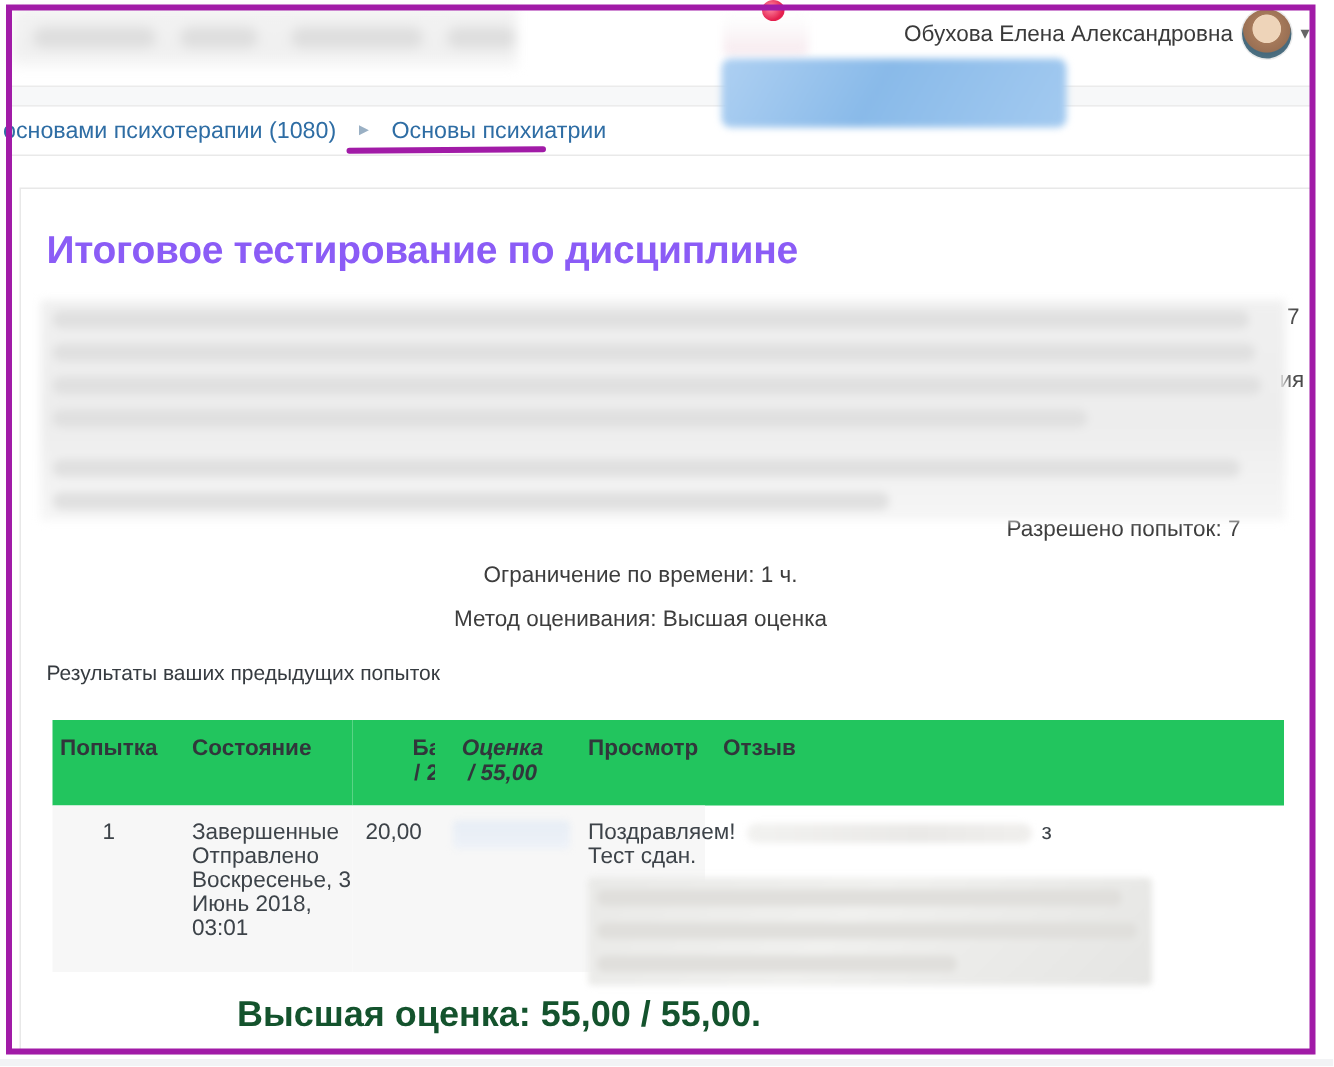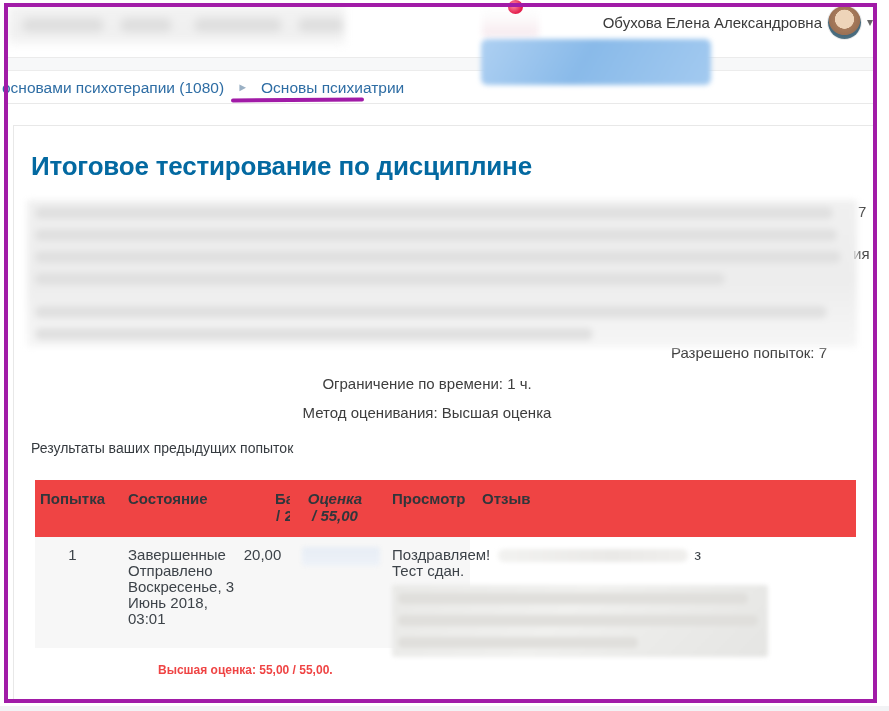--- a/index.html
+++ b/index.html
@@ -65,21 +65,21 @@
   .breadcrumb a { color:#2e6da4; text-decoration:none; cursor:pointer;text-align:center; }
   .crumb-sep { color:#9ab0c4; font-size:11px; margin:0 13px; vertical-align:2px; }
   .annotation-underline {
     position:absolute; left:231px; top:98px; width:133px; height:4px;
     background:#a11ba7; border-radius:3px; transform:rotate(-0.4deg);
   }
 
   
   .card { position:absolute; left:13px; top:125px; width:863px; height:578px; background:#fff; border:1px solid #e8e8e8; }
 
-  .page-title { position:absolute; left:31px; top:151px; margin:0; font-size:26px; font-weight:bold; color:#0369a1; letter-spacing:-0.2px; }
+  .page-title { position:absolute; left:31px; top:151px; margin:0; font-size:26px; font-weight:bold; color:#8b5cf6; letter-spacing:-0.2px; }
 
   .blur-desc {
     position:absolute; left:27px; top:200px; width:830px; height:147px;
     background:linear-gradient(180deg,#f0f0f0 0%, #ededed 55%, #f6f6f6 100%);
     filter:blur(3px); z-index:2; border-radius:2px;
   }
   .blur-desc i { position:absolute; left:8px; height:12px; background:#e0e0e0; border-radius:6px; display:block; }
   .blur-desc i:nth-child(1){ top:7px;   width:798px; }
   .blur-desc i:nth-child(2){ top:29px;  width:802px; }
   .blur-desc i:nth-child(3){ top:51px;  width:806px; }
@@ -97,21 +97,21 @@
 
   .results-heading { position:absolute; left:31px; top:440px; margin:0; font-size:14px; font-weight:normal; color:#363b40; }
 
   
   .attempts-table {
     position:absolute; left:35px; top:480px; width:821px;
     display:grid; grid-template-columns:75px 125px 55px 90px 90px 386px;
     grid-template-rows:57px 111px;
     font-size:15px; color:#3d4349;
   }
-  .th { background:#ef4444; font-weight:bold; color:#31363b; padding-top:10px; line-height:17px; }
+  .th { background:#22c55e; font-weight:bold; color:#31363b; padding-top:10px; line-height:17px; }
   .td { background:#f7f7f7; padding-top:10px; line-height:16px; }
   .c-center { text-align:center; }
   .c-left-lg { padding-left:18px; }
   .c-left-sm { padding-left:12px; }
   .hdr-inner-marks { display:inline-block; width:48px;margin-left:40px; }
   .hdr-inner-grade { display:inline-block; width:56px;font-style:italic; }
   .state-sub { display:block; width:107px; }
 
   .blur-review {
     width:78px; height:19px; border-radius:3px;
@@ -127,21 +127,21 @@
   .blur-feedback-block {
     margin-top:6px; width:376px; height:72px; border-radius:3px;
     background:linear-gradient(135deg,#e9e9e7 0%, #f0f0ee 45%, #e5e5e3 100%);
     filter:blur(2px); position:relative;
   }
   .blur-feedback-block i { position:absolute; left:6px; height:11px; background:#e0dfdc; border-radius:5px; display:block; }
   .blur-feedback-block i:nth-child(1){ top:8px;  width:350px; }
   .blur-feedback-block i:nth-child(2){ top:30px; width:360px; }
   .blur-feedback-block i:nth-child(3){ top:52px; width:240px; }
 
-  .highest-grade { position:absolute; left:158px; top:663px; margin:0; font-size:12px; font-weight:bold; color:#ef4444; }
+  .highest-grade { position:absolute; left:158px; top:663px; margin:0; font-size:24px; font-weight:bold; color:#14532d; }
 </style>
 </head>
 <body>
 
 <div class="canvas">
 
   <div class="hline-header"></div>
   <div class="subbar"></div>
   <div class="hline-breadcrumb"></div>
 

